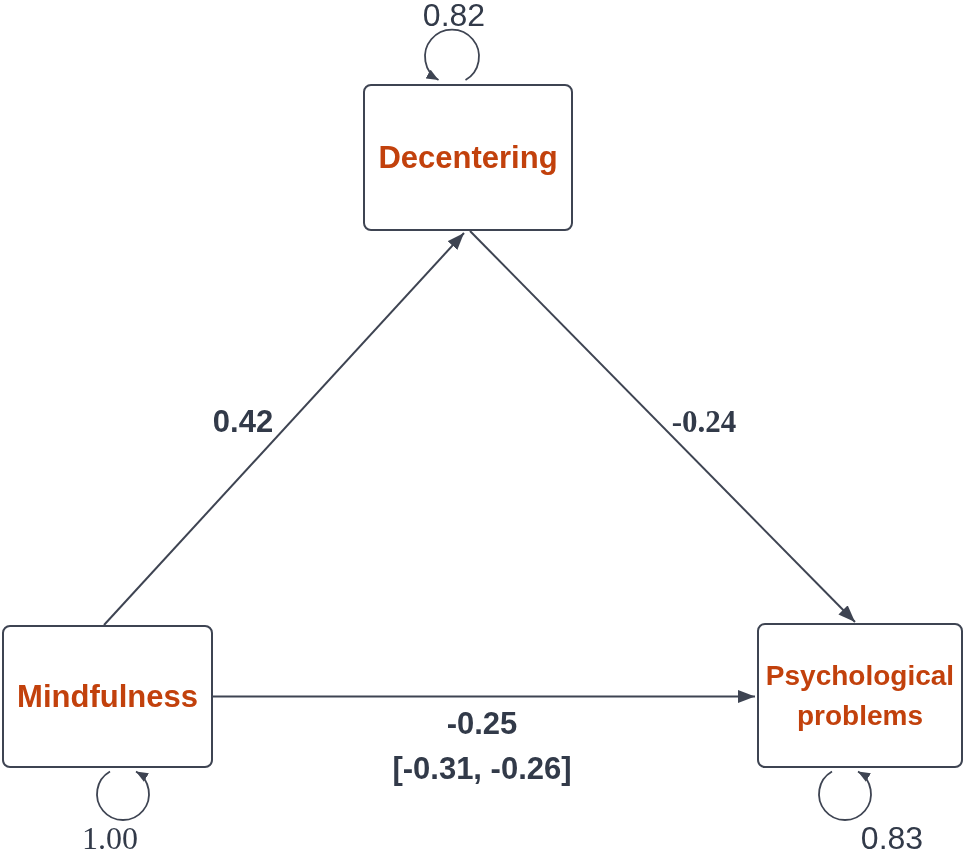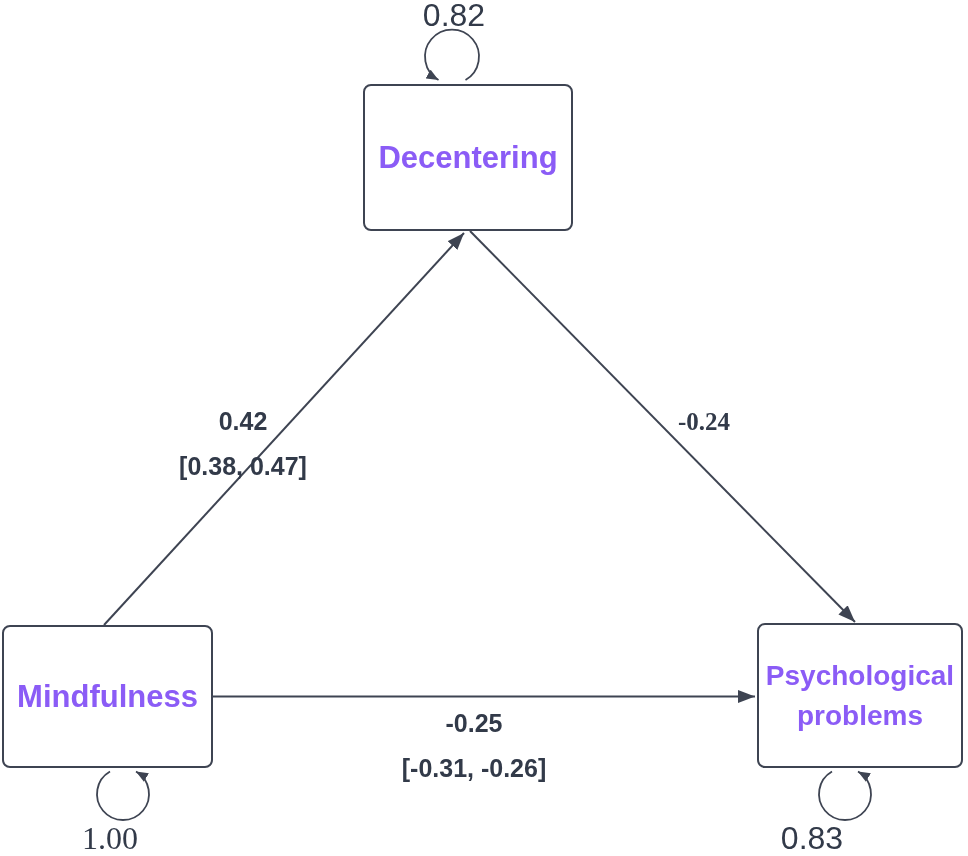--- a/index.html
+++ b/index.html
@@ -27,50 +27,50 @@
     position: absolute;
     box-sizing: border-box;
     border: 2.5px solid #3e4452;
     border-radius: 8px;
     background: #ffffff;
     display: flex;
     align-items: center;
     justify-content: center;
     text-align: center;
     font-weight: bold;
-    color: #8b5cf6;
+    color: #c2410c;
   }
   .node-decentering   { left: 363px; top: 84px;  width: 210px; height: 147px; font-size: 31px; }
   .node-mindfulness   { left: 2px;   top: 625px; width: 211px; height: 143px; font-size: 31px; }
   .node-psychological { left: 757px; top: 623px; width: 206px; height: 145px; font-size: 28px; line-height: 40px; padding: 0 3px; }
 
   .edge-label {
     position: absolute;
     width: 260px;
     text-align: center;
     font-weight: bold;
-    font-size: 25px;
+    font-size: 31px;
     line-height: 45px;
     color: #323a49;
   }
   .edge-label-a { left: 113px; top: 399px; }
   .edge-label-b { left: 574px; top: 399px; font-family: Liberation Serif, serif; }
-  .edge-label-c { left: 344px; top: 701px; }
+  .edge-label-c { left: 352px; top: 701px; }
 
   .variance-label {
     position: absolute;
     width: 120px;
     text-align: center;
     font-size: 32px;
     font-weight: normal;
     color: #323a49;
   }
   .variance-decentering   { left: 394px; top: -3px; }
   .variance-mindfulness   { left: 50px;  top: 820px; font-family: Liberation Serif, serif; }
-  .variance-psychological { left: 752px; top: 820px; }
+  .variance-psychological { left: 832px; top: 820px; }
 </style>
 </head>
 <body>
 
 <div class="canvas">
 
   <svg class="connector-layer" viewBox="0 0 968 856" xmlns="http://www.w3.org/2000/svg">
     <defs>
       <marker id="arrow" markerUnits="userSpaceOnUse" markerWidth="18" markerHeight="13" refX="17" refY="6.5" orient="auto">
         <path d="M0,0 L17,6.5 L0,13 Z" fill="#3e4452"></path>
@@ -100,21 +100,20 @@
   <div class="node node-mindfulness">
     <span>Mindfulness</span>
   </div>
 
   <div class="node node-psychological">
     <span>Psychological problems</span>
   </div>
 
   <div class="edge-label edge-label-a">
     <div>0.42</div>
-    <div>[0.38, 0.47]</div>
   </div>
 
   <div class="edge-label edge-label-b">
     <div>-0.24</div>
   </div>
 
   <div class="edge-label edge-label-c">
     <div>-0.25</div>
     <div>[-0.31, -0.26]</div>
   </div>

